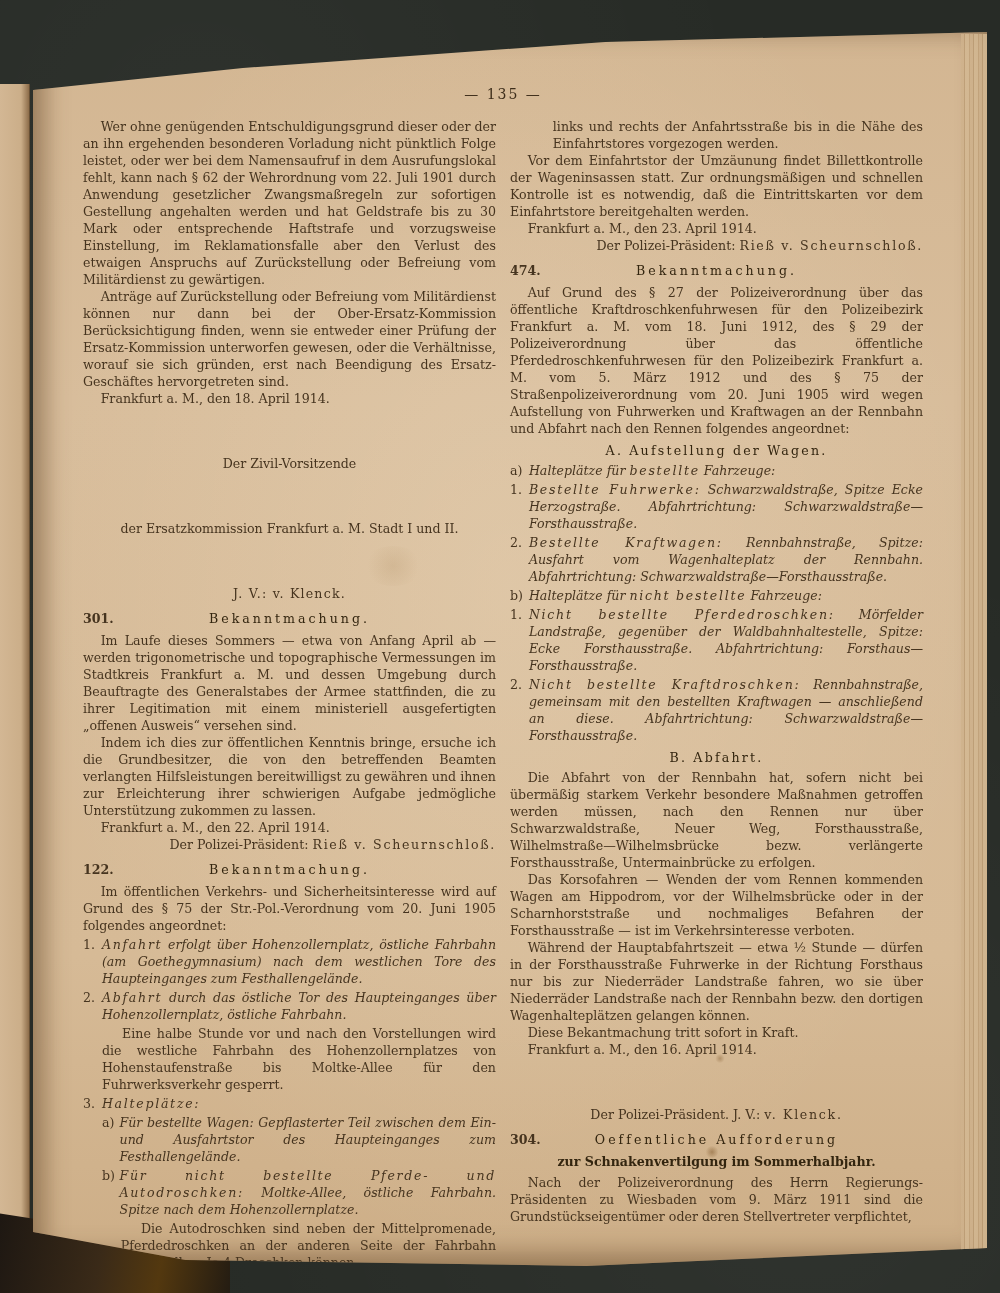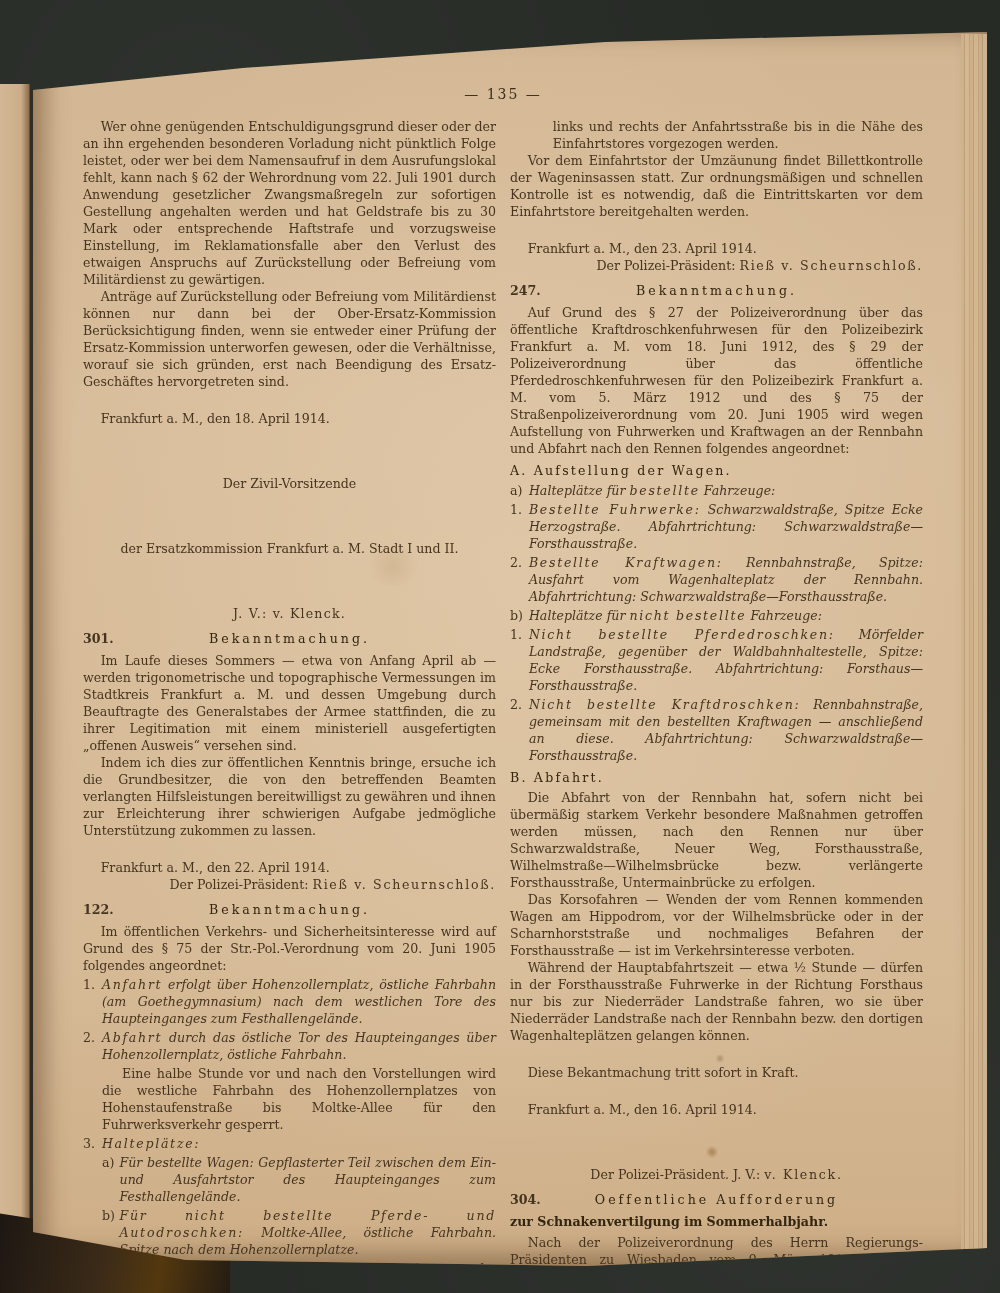--- a/index.html
+++ b/index.html
@@ -47,32 +47,32 @@
     background:radial-gradient(circle, rgba(150,110,60,.14), transparent 70%); }
 
   .sheet-text { position:relative; padding:60px 64px 0 50px; }
   .pgnum { text-align:center; font-size:14px; letter-spacing:2px; margin:0 0 16px 0; color:#3d2d1a; }
 
   .columns { display:flex; gap:14px; }
   .col { flex:1; min-width:0; font-size:12.6px; line-height:17px; text-align:justify; }
 
   p { margin:0; }
   .para { text-indent:1.4em; }
-  .date { text-indent:1.4em; text-align:left;margin-top:20px; }
+  .date { text-indent:1.4em; text-align:left; }
   .sig-line { text-indent:1.4em; text-align:right; }
   .sig-center { text-align:center; text-indent:0;margin-top:48px; }
   .sp { letter-spacing:1.7px; }
   .sp2 { letter-spacing:1.2px; }
 
   .h-row { position:relative; text-align:center; margin:8px 0 5px 0; }
   .h-num { position:absolute; left:0; top:0; font-weight:bold; letter-spacing:0; }
   .h-title { font-weight:normal; letter-spacing:3px; color:#33250f; }
-  .h-sub { text-align:left; font-weight:bold; margin:0 0 4px 0; color:#33250f; }
-
-  .center-head { text-align:left; letter-spacing:2.2px; margin:5px 0 3px 0; color:#33250f; }
+  .h-sub { text-align:center; font-weight:bold; margin:0 0 4px 0; color:#33250f; }
+
+  .center-head { text-align:center; letter-spacing:2.2px; margin:5px 0 3px 0; color:#33250f; }
 
   .cont-block { margin-left:3.4em; }
   .li { display:flex; margin:2px 0 0 0; }
   .li .num { flex:0 0 1.5em; }
   .li .body { flex:1; text-align:justify;font-style:italic; }
   .li.sub { margin-left:1.5em; }
   .li.sub .num { flex:0 0 1.4em; }
   .inner-para { margin-left:1.5em; text-indent:1.6em; margin-top:2px; }
   .inner-para2 { margin-left:3em; text-indent:1.6em; margin-top:2px; }
 </style>
@@ -141,21 +141,21 @@
           <p class="inner-para2">Die Autodroschken sind neben der Mittelpromenade, Pferdedroschken an der anderen Seite der Fahrbahn aufzustellen. Je 4 Droschken können</p>
         </div>
 
         <div class="col">
           <p class="cont-block">links und rechts der Anfahrtsstraße bis in die Nähe des Einfahrtstores vorgezogen werden.</p>
           <p class="para">Vor dem Einfahrtstor der Umzäunung findet Billettkontrolle der Wageninsassen statt. Zur ordnungsmäßigen und schnellen Kontrolle ist es notwendig, daß die Eintrittskarten vor dem Einfahrtstore bereitgehalten werden.</p>
           <p class="date">Frankfurt a. M., den 23. April 1914.</p>
           <p class="sig-line"><span>Der Polizei-Präsident: </span><span class="sp">Rieß v. Scheurnschloß.</span></p>
 
           <div class="h-row">
-            <span class="h-num">247.</span>
+            <span class="h-num">474.</span>
             <span class="h-title">Bekanntmachung.</span>
           </div>
           <p class="para">Auf Grund des § 27 der Polizeiverordnung über das öffentliche Kraftdroschkenfuhrwesen für den Polizeibezirk Frankfurt a. M. vom 18. Juni 1912, des § 29 der Polizeiverordnung über das öffentliche Pferdedroschkenfuhrwesen für den Polizeibezirk Frankfurt a. M. vom 5. März 1912 und des § 75 der Straßenpolizeiverordnung vom 20. Juni 1905 wird wegen Aufstellung von Fuhrwerken und Kraftwagen an der Rennbahn und Abfahrt nach den Rennen folgendes angeordnet:</p>
 
           <p class="center-head">A. Aufstellung der Wagen.</p>
 
           <div class="li">
             <span class="num">a)</span>
             <p class="body"><span>Halteplätze für </span><span class="sp">bestellte</span><span> Fahrzeuge:</span></p>
           </div>

